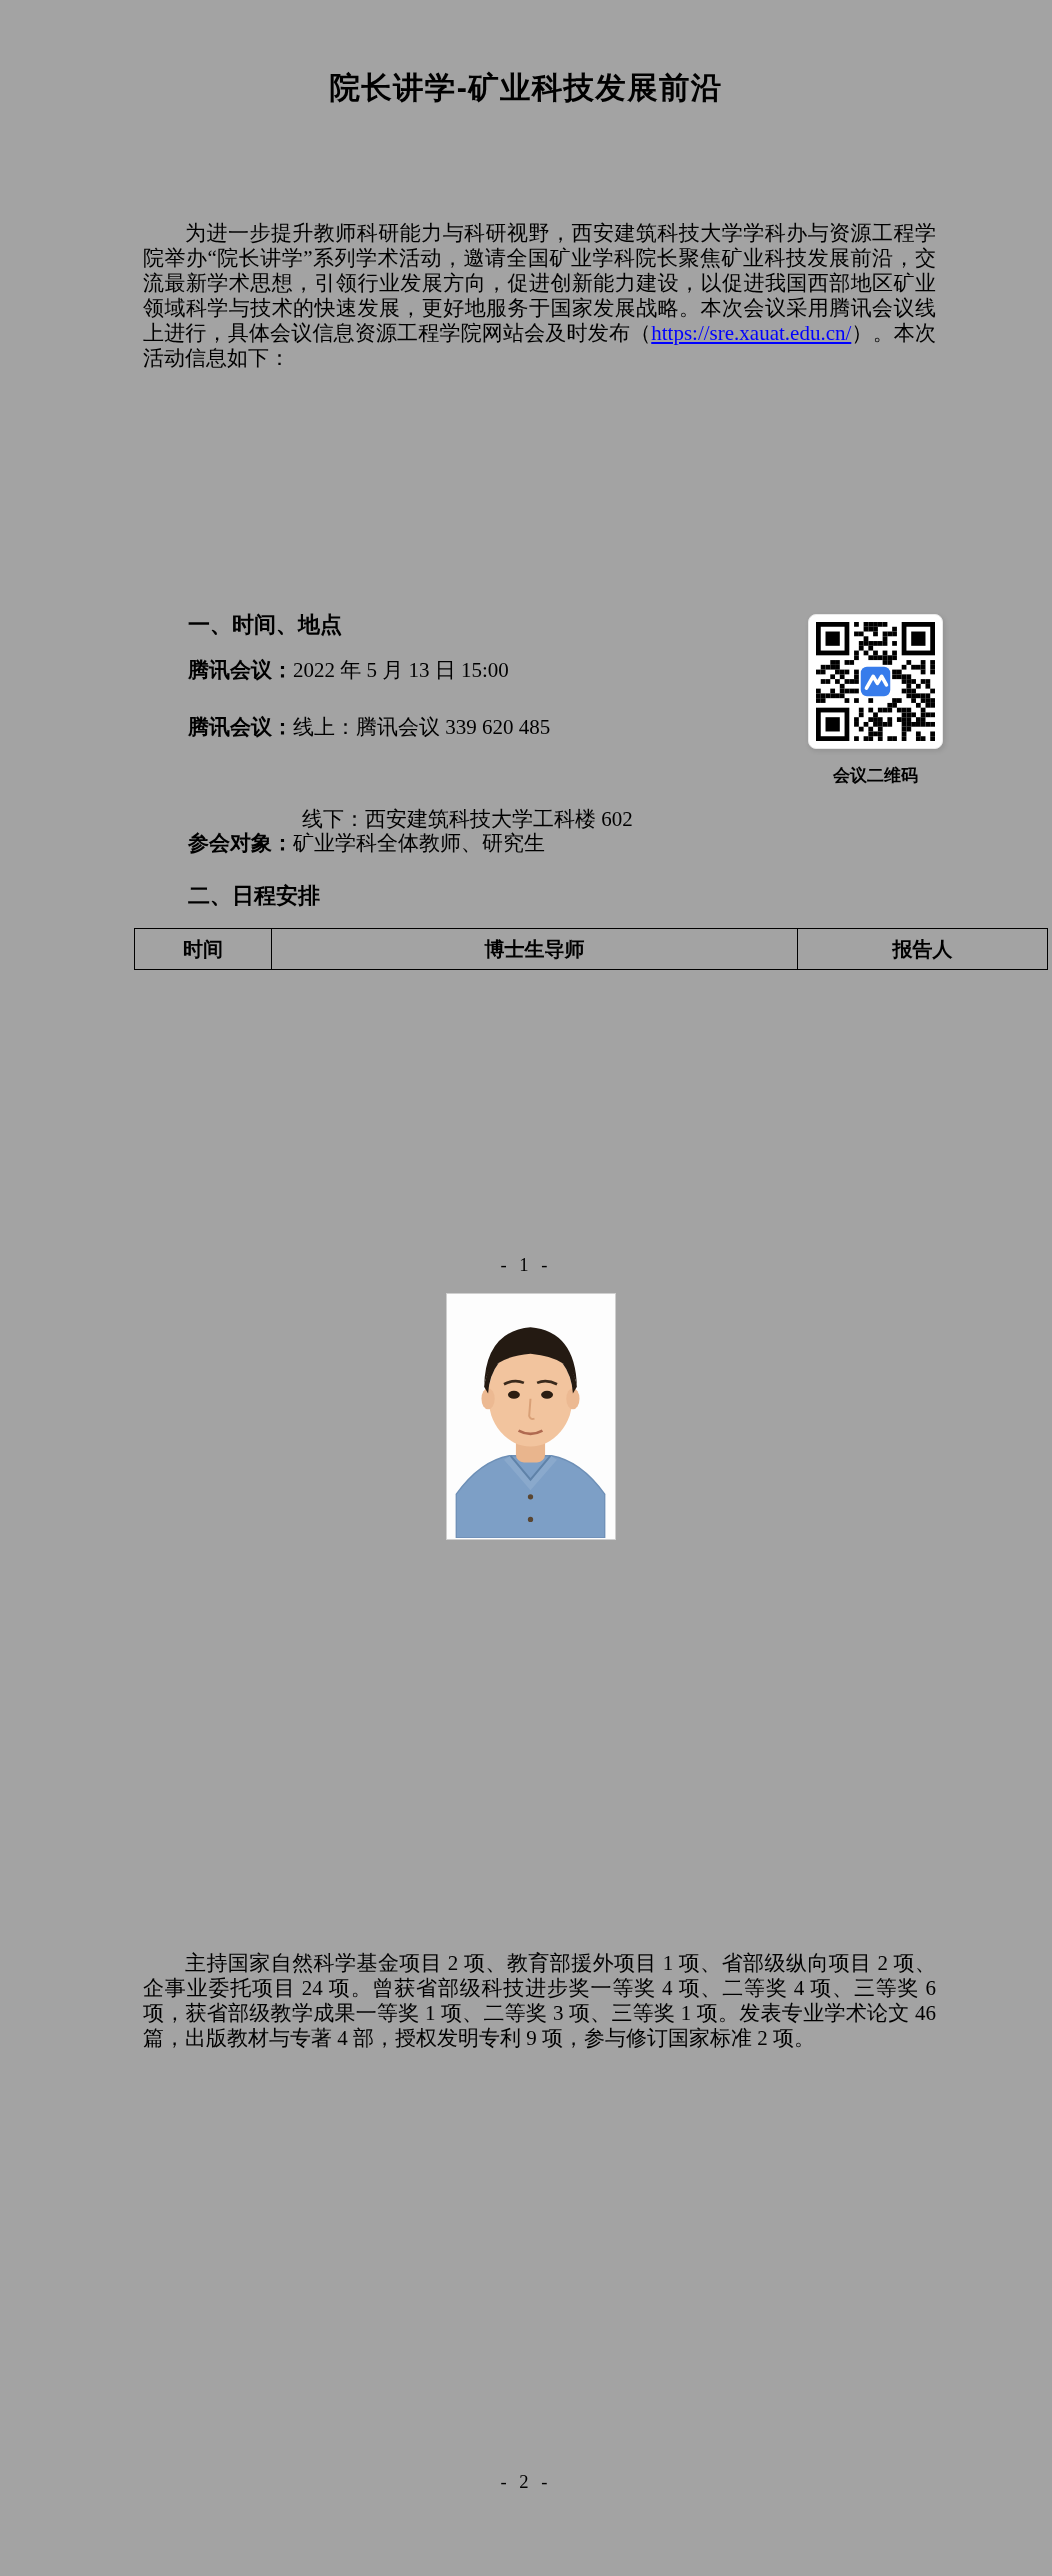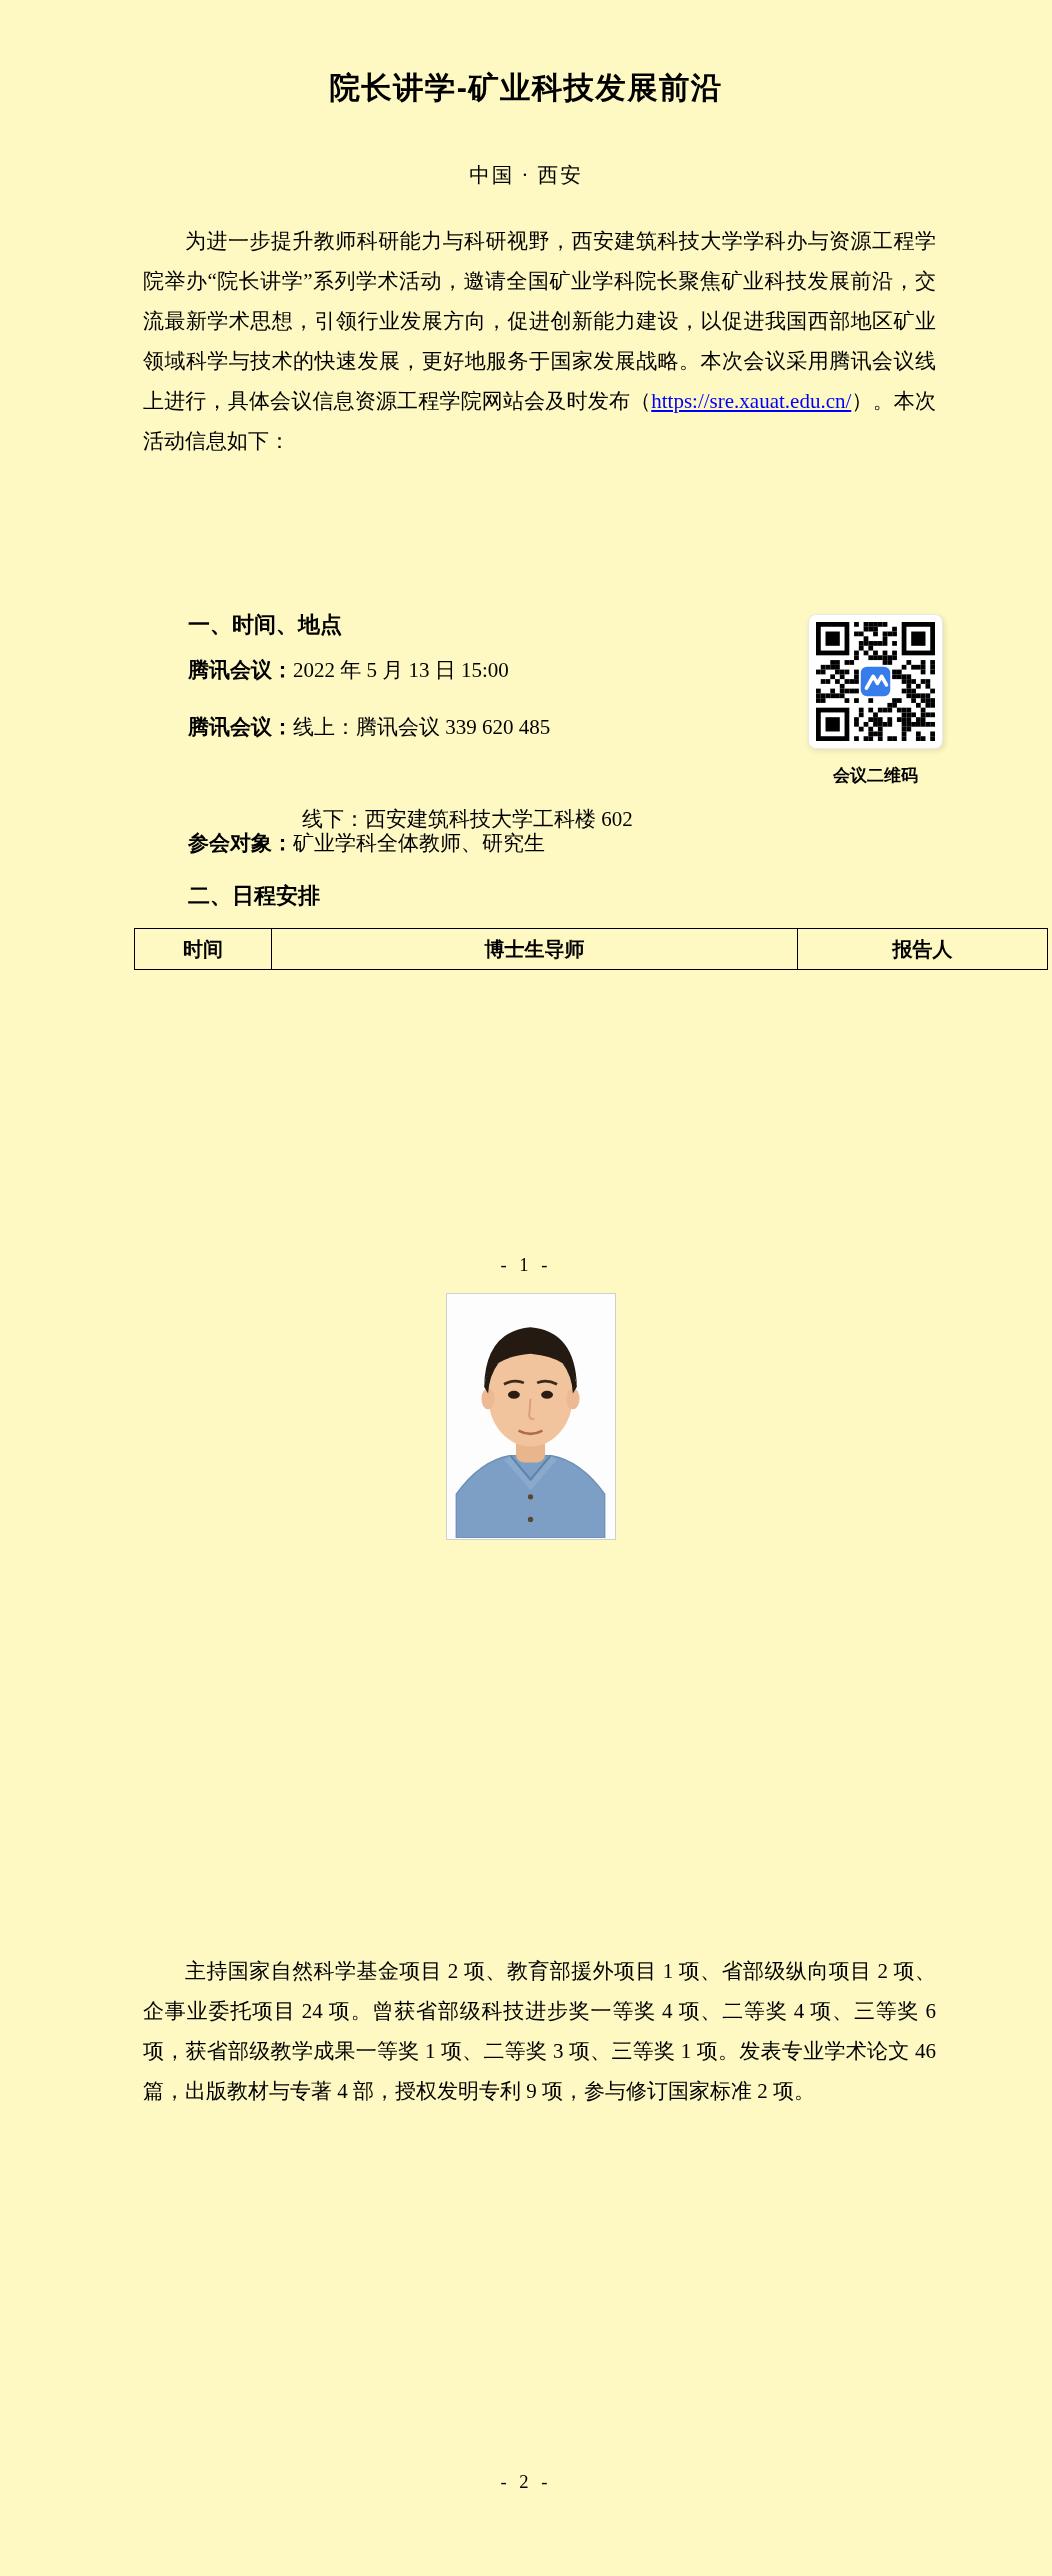--- a/index.html
+++ b/index.html
@@ -1,32 +1,32 @@
 <!DOCTYPE html>
 <html style="font-size:10.6px"><head>
 <meta charset="utf-8">
 <style>
   html,body { margin:0; padding:0; background:#ffffff; }
   .page {
-    position:relative; width:1052px; height:2576px; background:#fef9c3;
+    position:relative; width:1052px; height:2576px; background:#a3a3a3;
     font-family:"Liberation Serif","DejaVu Serif",serif; color:#000;
     overflow:hidden;
   }
   .abs { position:absolute; }
   .doc-title {
     top:68px; left:0; width:1052px; text-align:center;
     font-family:"Liberation Sans","DejaVu Sans",sans-serif;
     font-weight:900; font-size:30.5px; letter-spacing:1.3px;
   }
   .doc-subtitle {
     top:161px; left:0; width:1052px; text-align:center;
     font-size:20.6px; letter-spacing:2px;
   }
   .para {
-    left:143px; width:793px; font-size:21px; line-height:40px;
+    left:143px; width:793px; font-size:21px; line-height:25px;
     text-align:justify; text-indent:42px;
   }
   .section-heading {
     font-family:"Liberation Sans","DejaVu Sans",sans-serif;
     font-weight:bold; font-size:22px;
   }
   .info-line { font-size:21px; white-space:nowrap; }
   .info-label {
     font-family:"Liberation Sans","DejaVu Sans",sans-serif;
     font-weight:bold;
@@ -62,21 +62,20 @@
   }
   .bold-name { font-weight:bold; }
 </style>
 </head>
 <body>
 
 <div class="page">
 
   <div class="abs doc-title">院长讲学-矿业科技发展前沿</div>
 
-  <div class="abs doc-subtitle">中国 · 西安</div>
 
   <div class="abs para" style="top:221px;"><span>为进一步提升教师科研能力与科研视野，西安建筑科技大学学科办与资源工程学院举办“院长讲学”系列学术活动，邀请全国矿业学科院长聚焦矿业科技发展前沿，交流最新学术思想，引领行业发展方向，促进创新能力建设，以促进我国西部地区矿业领域科学与技术的快速发展，更好地服务于国家发展战略。本次会议采用腾讯会议线上进行，具体会议信息资源工程学院网站会及时发布（</span><a class="link" href="#">https://sre.xauat.edu.cn/</a><span>）。本次活动信息如下：</span></div>
 
   <div class="abs section-heading" style="top:610px; left:188px;">一、时间、地点</div>
 
   <div class="abs info-line" style="top:656px; left:188px;">
     <span class="info-label">腾讯会议：</span><span>2022 年 5 月 13 日 15:00</span>
   </div>
 
   <div class="abs info-line" style="top:713px; left:188px;">

